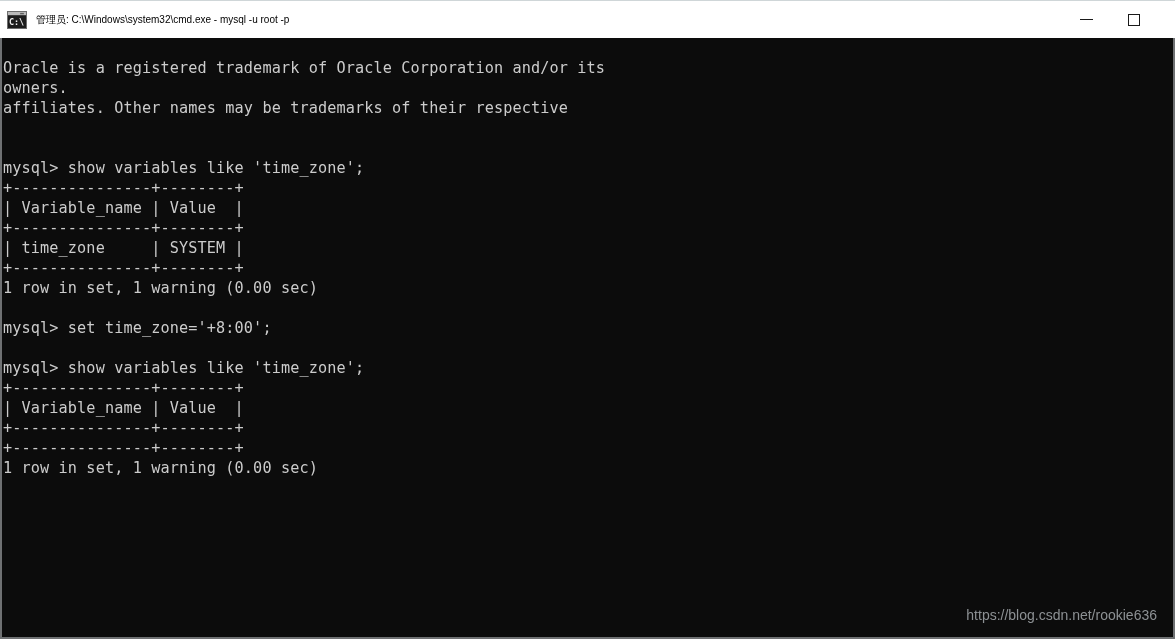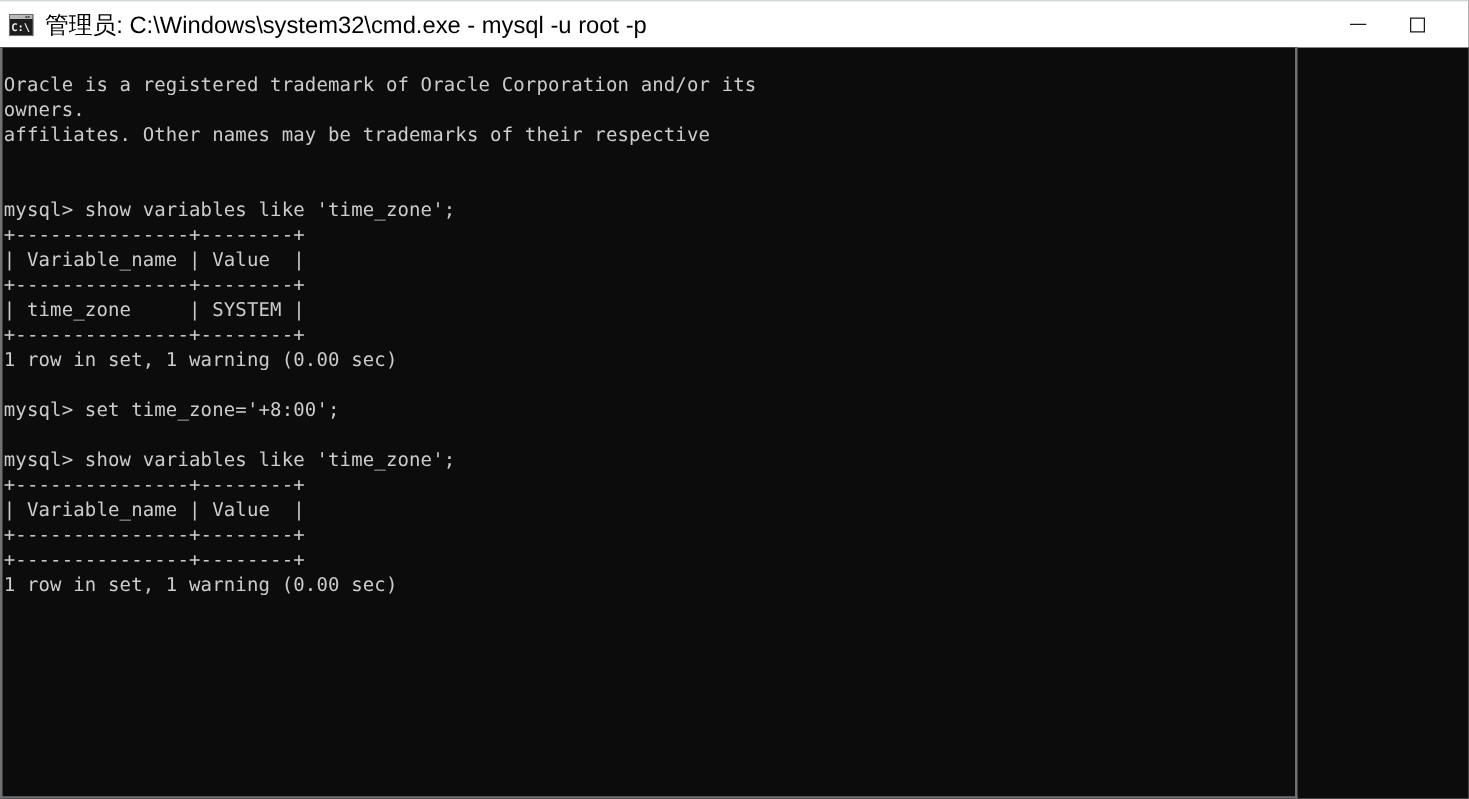--- a/index.html
+++ b/index.html
@@ -45,21 +45,21 @@
   }
   .app-icon {
     width: 20px;
     height: 18px;
     flex: 0 0 auto;
     margin-right: 9px;
     position: relative;
   }
   .title-text {
     font-family: "Liberation Sans", sans-serif;
-    font-size: 19px;
+    font-size: 10px;
     color: #000000;
     white-space: nowrap;
     letter-spacing: 0px;
   }
   .titlebar-buttons {
     display: flex;
     align-items: stretch;
     height: 38px;
     flex: 0 0 auto;
   }
@@ -83,21 +83,21 @@
     box-sizing: border-box;
   }
   
   .win-btn.maximize { margin-right: 18px; }
 
   
   .console {
     position: absolute;
     left: 0;
     top: 38px;
-    width: 1038px;
+    width: 1175px;
     height: 601px;
     background: #0c0c0c;
     border-left: 2px solid #6f7173;
     border-bottom: 2px solid #6f7173;
     border-right: 2px solid #6f7173;
     box-sizing: border-box;
     overflow: hidden;
   }
   .screen {
     position: absolute;
@@ -176,15 +176,16 @@
         <div class="line">mysql&gt; set time_zone='+8:00';</div>
         <div class="line blank"> </div>
         <div class="line">mysql&gt; show variables like 'time_zone';</div>
         <div class="line">+---------------+--------+</div>
         <div class="line">| Variable_name | Value  |</div>
         <div class="line">+---------------+--------+</div>
         <div class="line">+---------------+--------+</div>
         <div class="line">1 row in set, 1 warning (0.00 sec)</div>
         <div class="line blank"> </div>
       </div>
+    <div class="watermark">https://blog.csdn.net/rookie636</div>
   </div>
 
 </div>
 
 </body></html>

